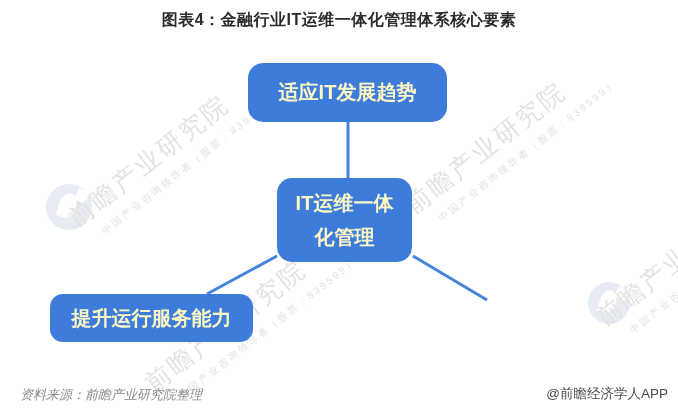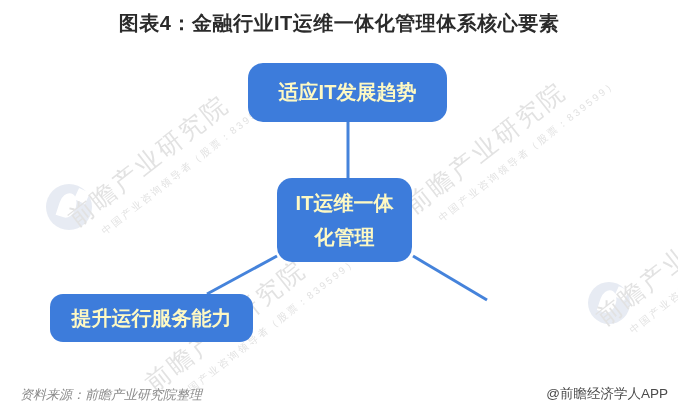--- a/index.html
+++ b/index.html
@@ -19,21 +19,21 @@
   .canvas{
     position:relative;
     width:678px;height:415px;
     background:#fff;
     overflow:hidden;
   }
   .title{
     position:absolute;
     top:10px;left:0;right:0;
     text-align:center;
-    font-size:20px;
+    font-size:16px;
     font-weight:bold;
     color:var(--title-text);
     letter-spacing:0.5px;
   }
   
   .wm{
     position:absolute;
     width:210px;
     transform:rotate(-38deg);
     transform-origin:center;

